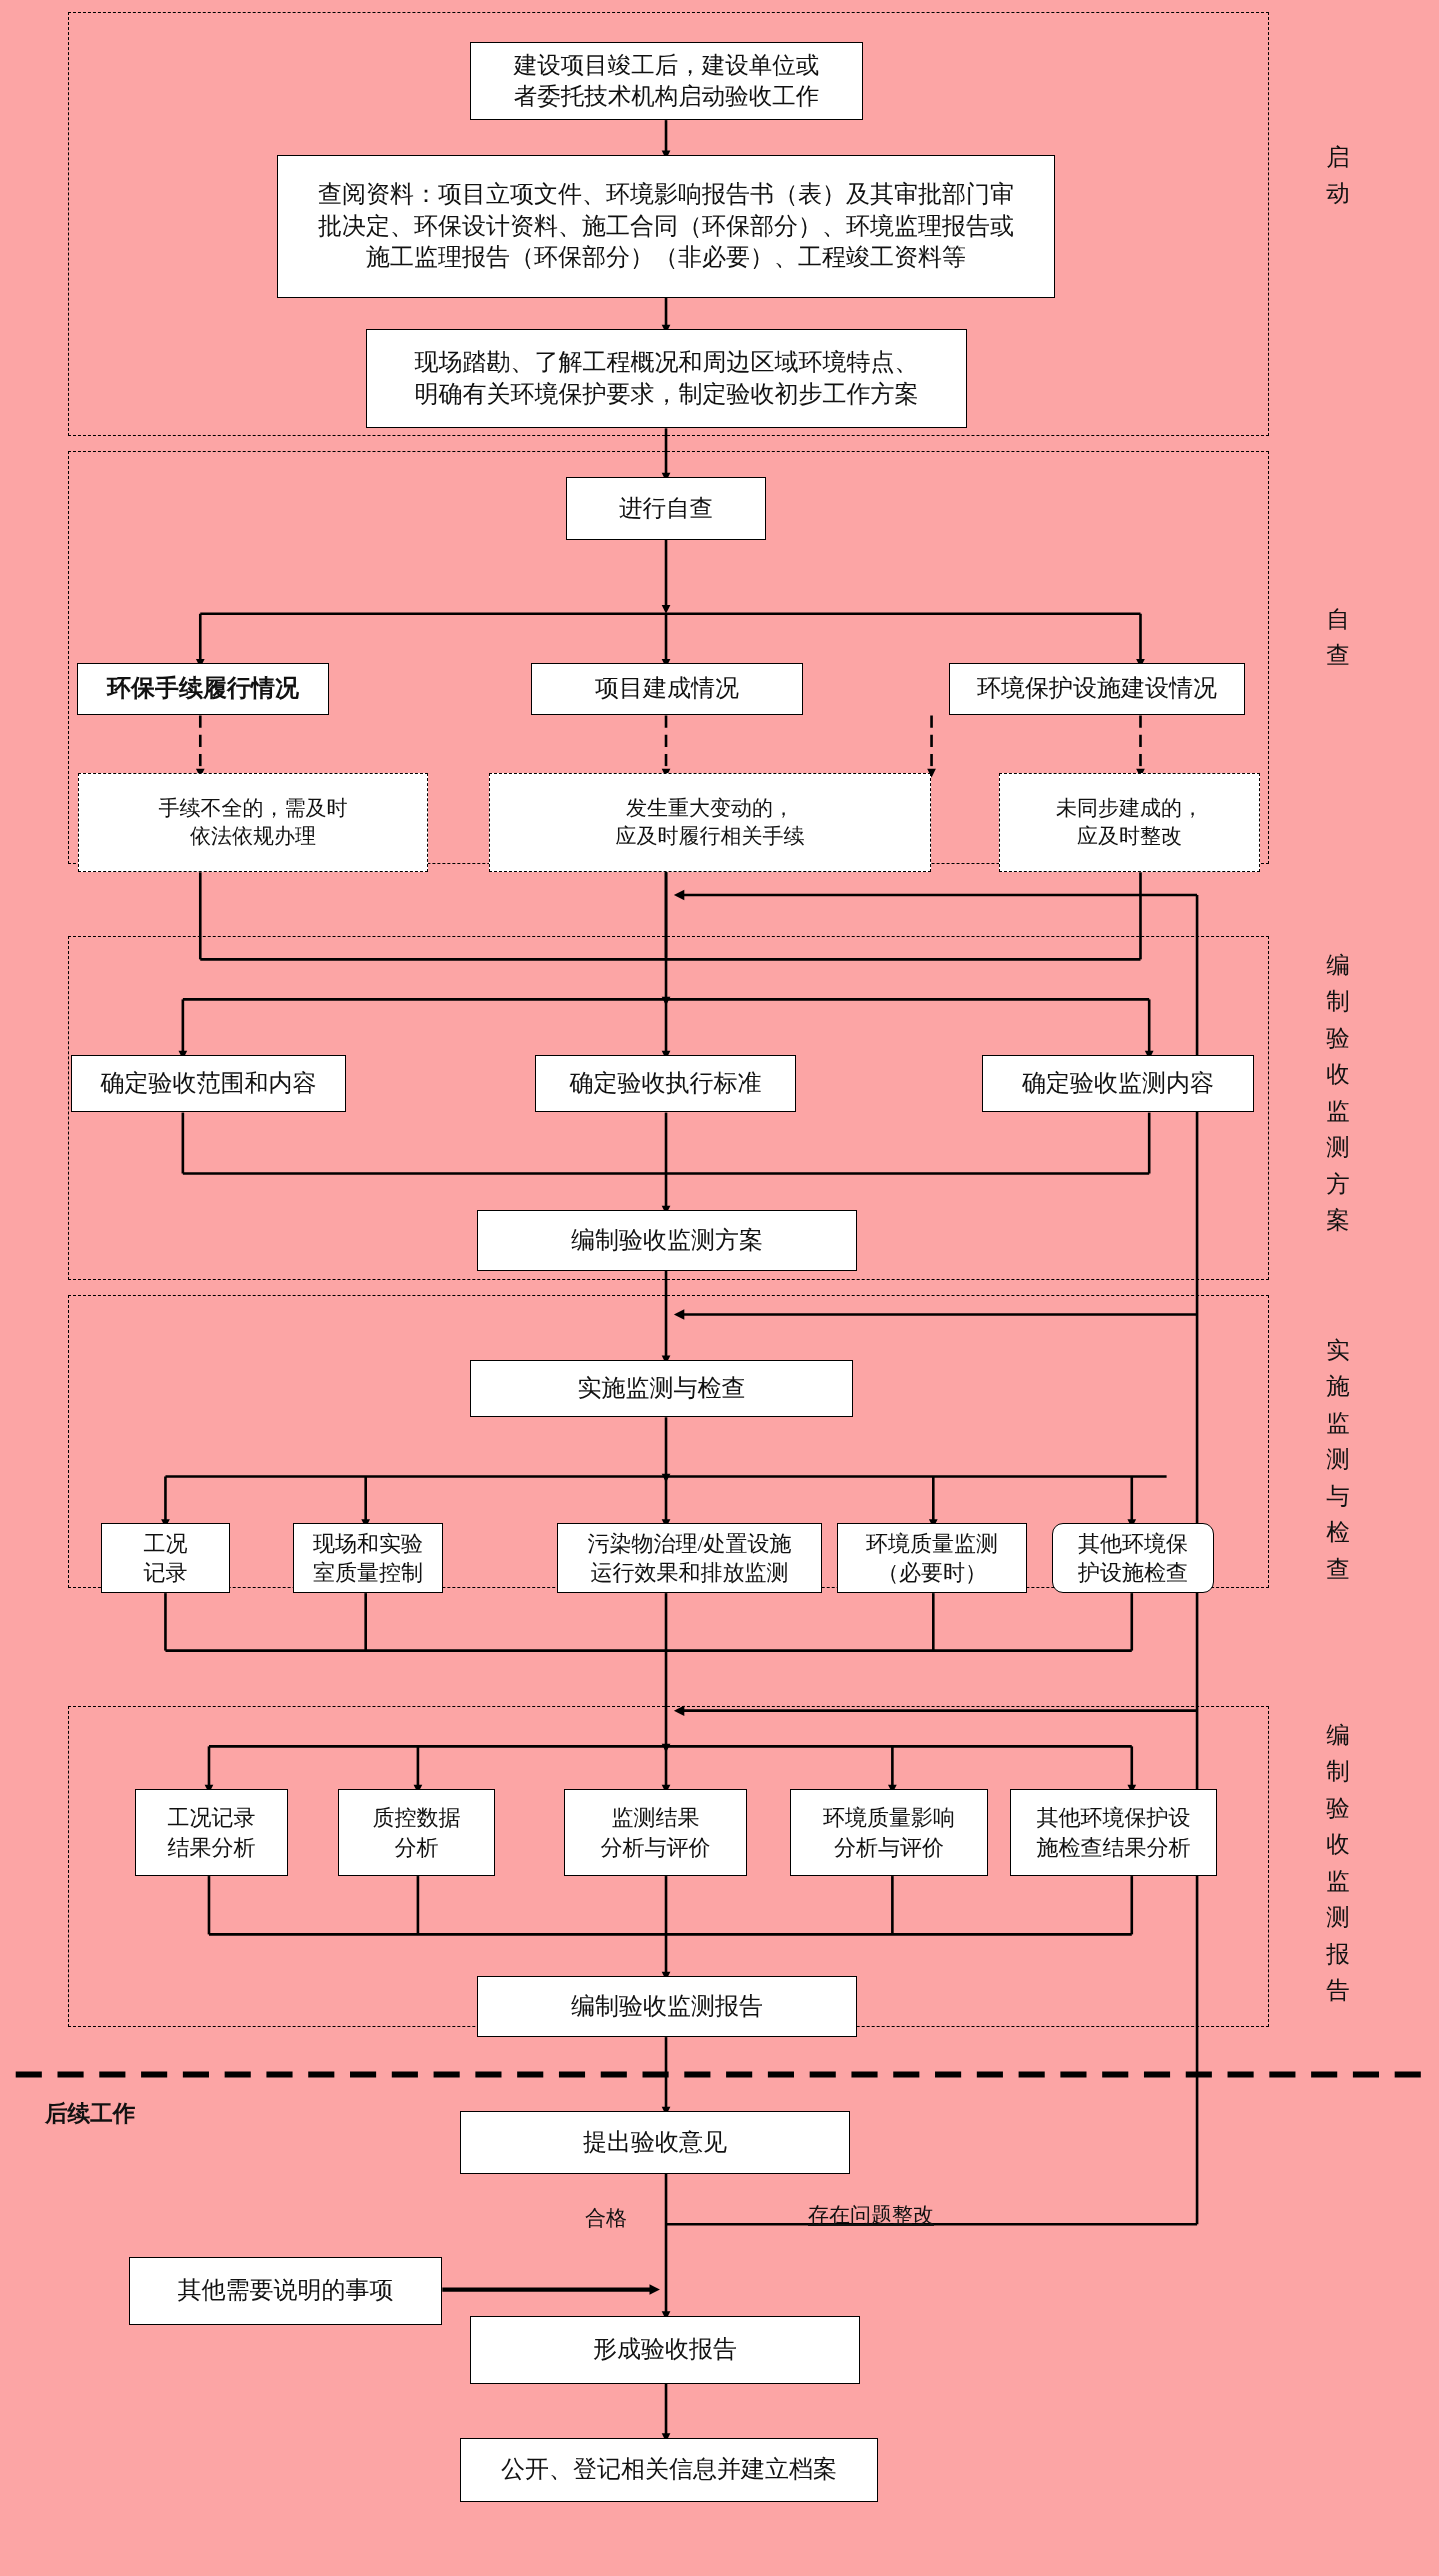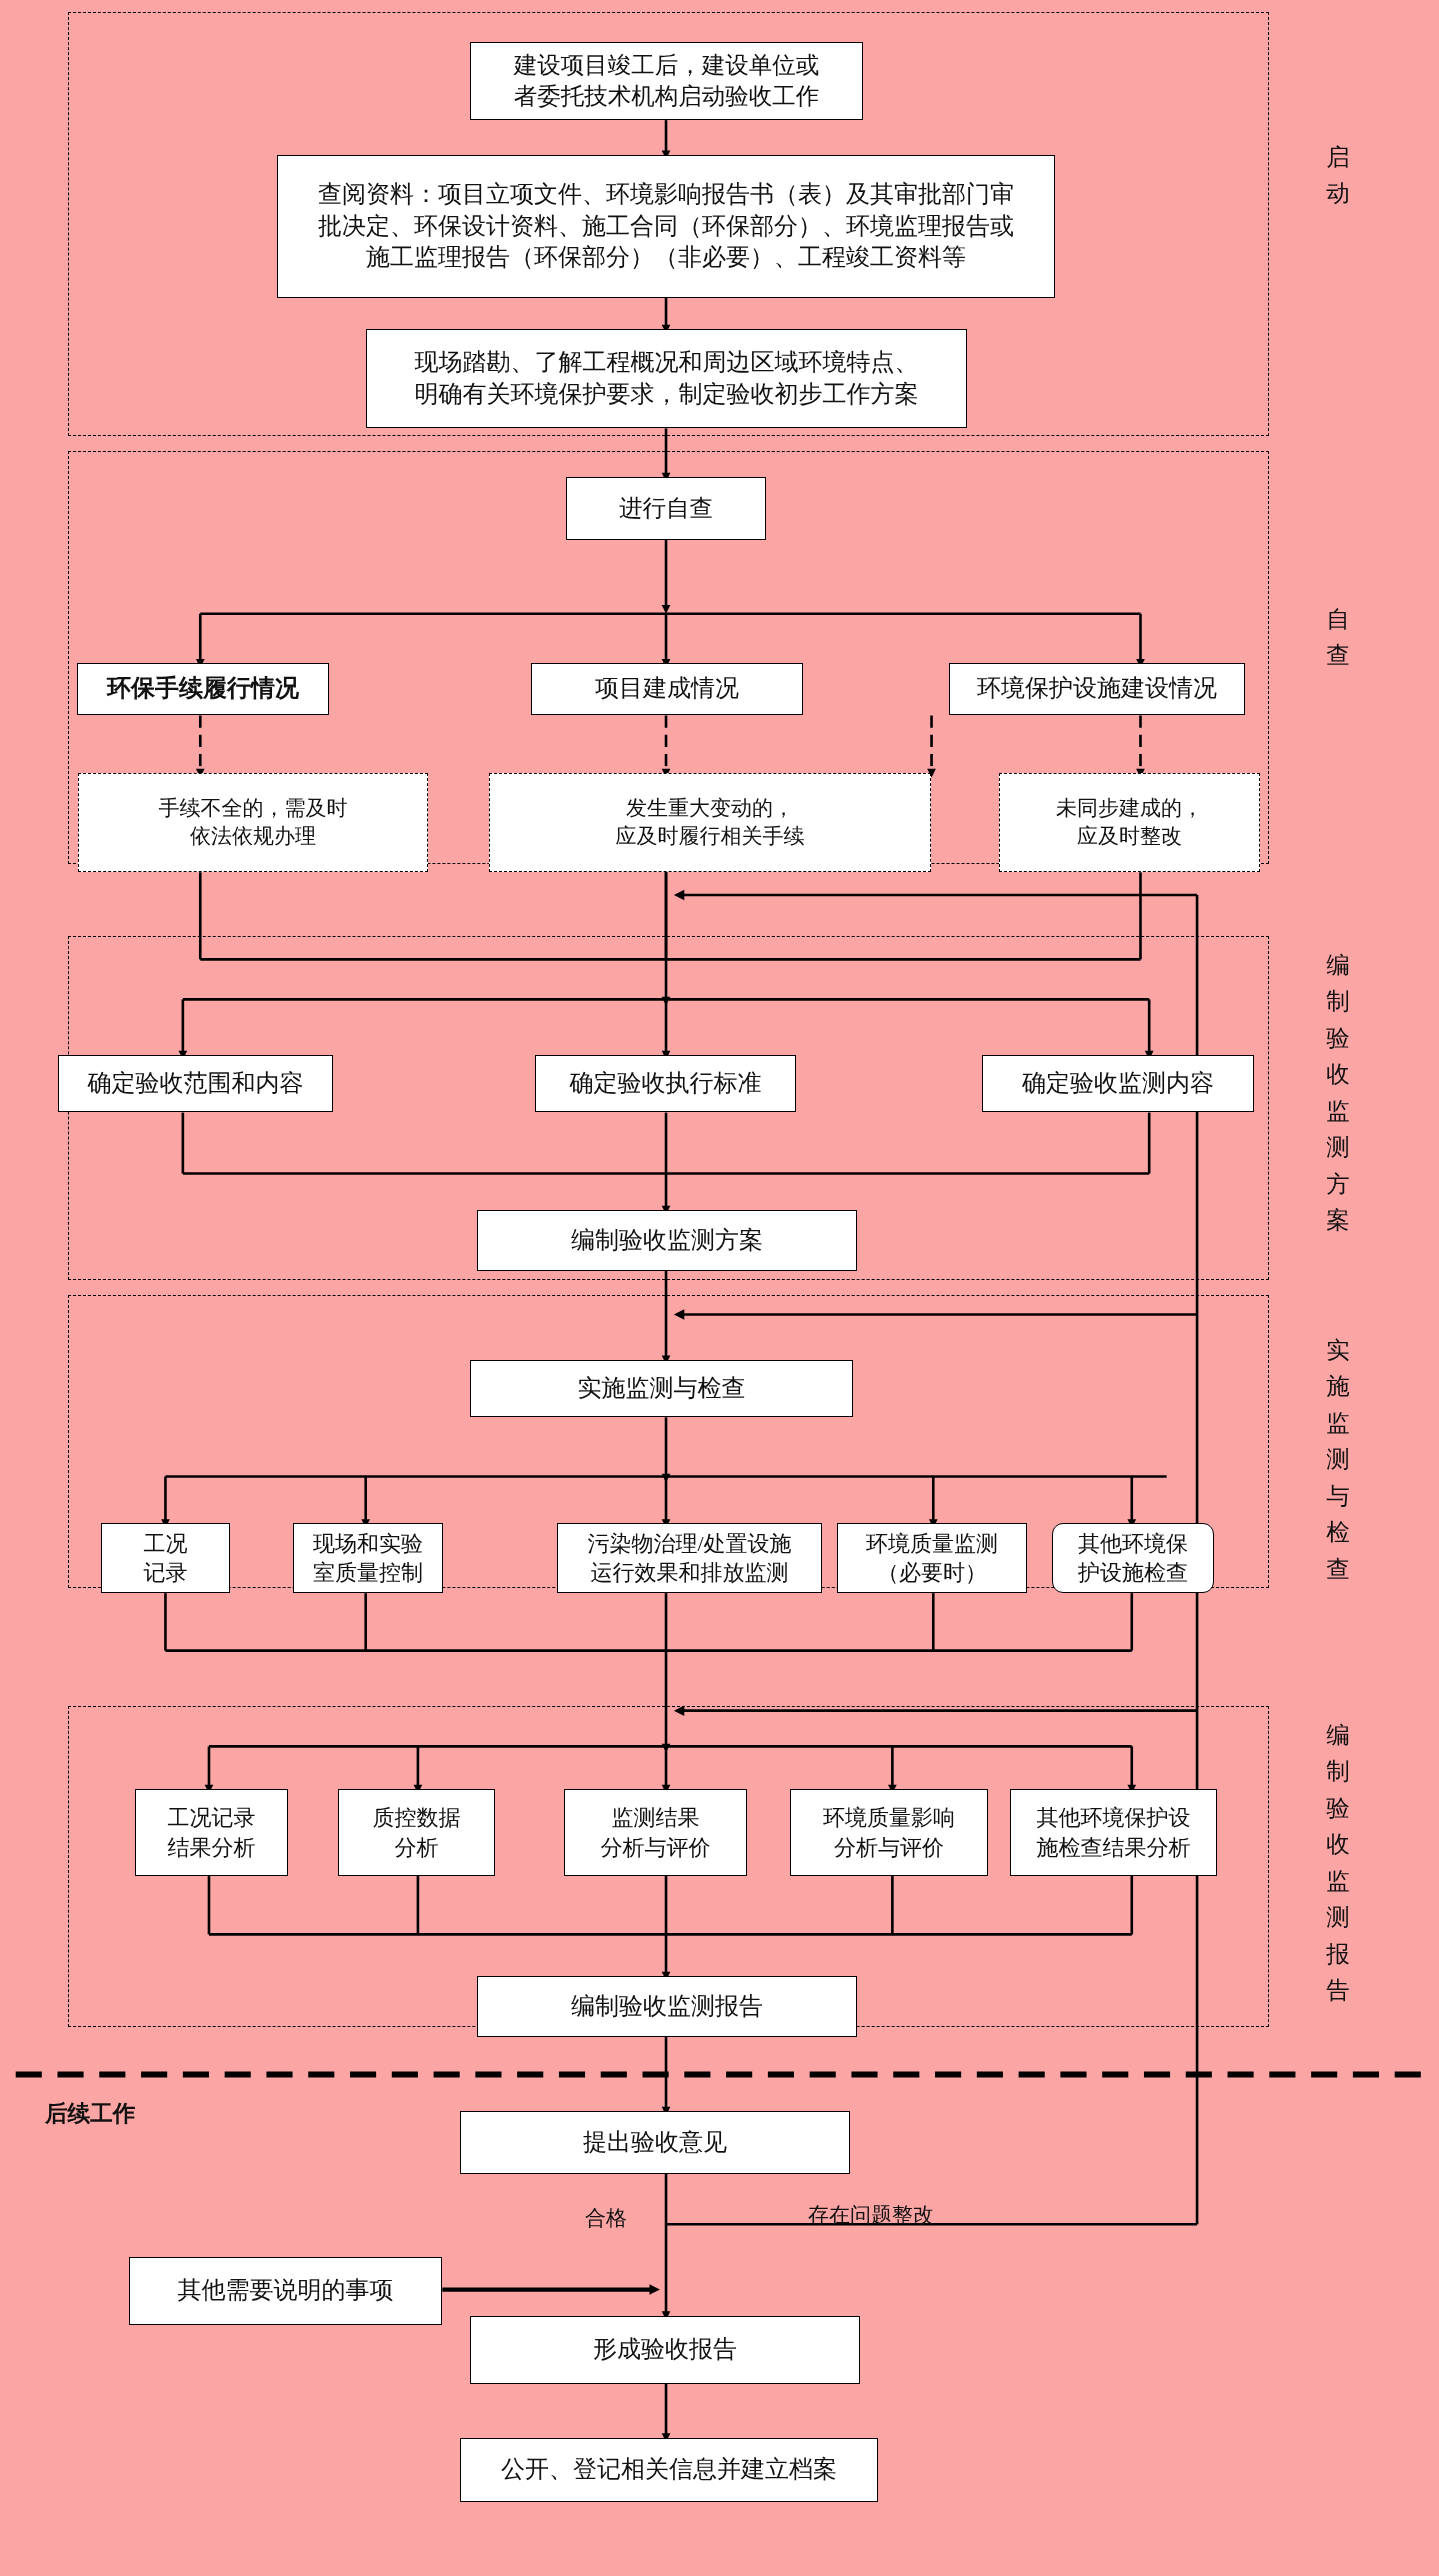--- a/index.html
+++ b/index.html
@@ -185,21 +185,21 @@
       <span>应及时履行相关手续</span>
     </div>
   </div>
   <div class="node dash t25" style="left:999px;top:773px;width:261px;height:99px;">
     <div>
       <span>未同步建成的，</span><br>
       <span>应及时整改</span>
     </div>
   </div>
 
-  <div class="node t26" style="left:58px;top:1055px;width:275px;height:57px;">
+  <div class="node t26" style="left:71px;top:1055px;width:275px;height:57px;">
     <span>确定验收范围和内容</span>
   </div>
   <div class="node t26" style="left:535px;top:1055px;width:261px;height:57px;">
     <span>确定验收执行标准</span>
   </div>
   <div class="node t26" style="left:982px;top:1055px;width:272px;height:57px;">
     <span>确定验收监测内容</span>
   </div>
   <div class="node t26" style="left:477px;top:1210px;width:380px;height:61px;">
     <span>编制验收监测方案</span>
@@ -323,17 +323,17 @@
       <div>制</div>
       <div>验</div>
       <div>收</div>
       <div>监</div>
       <div>测</div>
       <div>报</div>
       <div>告</div>
     </div>
 
   <div class="flabel" style="left:585px;top:2204px;">合格</div>
-  <div class="flabel" style="left:808px;top:2201px;">存在问题整改</div>
+  <div class="flabel" style="left:808px;top:2201px;text-decoration:underline;">存在问题整改</div>
   <div class="sectiontag" style="left:45px;top:2098px;">后续工作</div>
 
 </div>
 
 
 </body></html>

